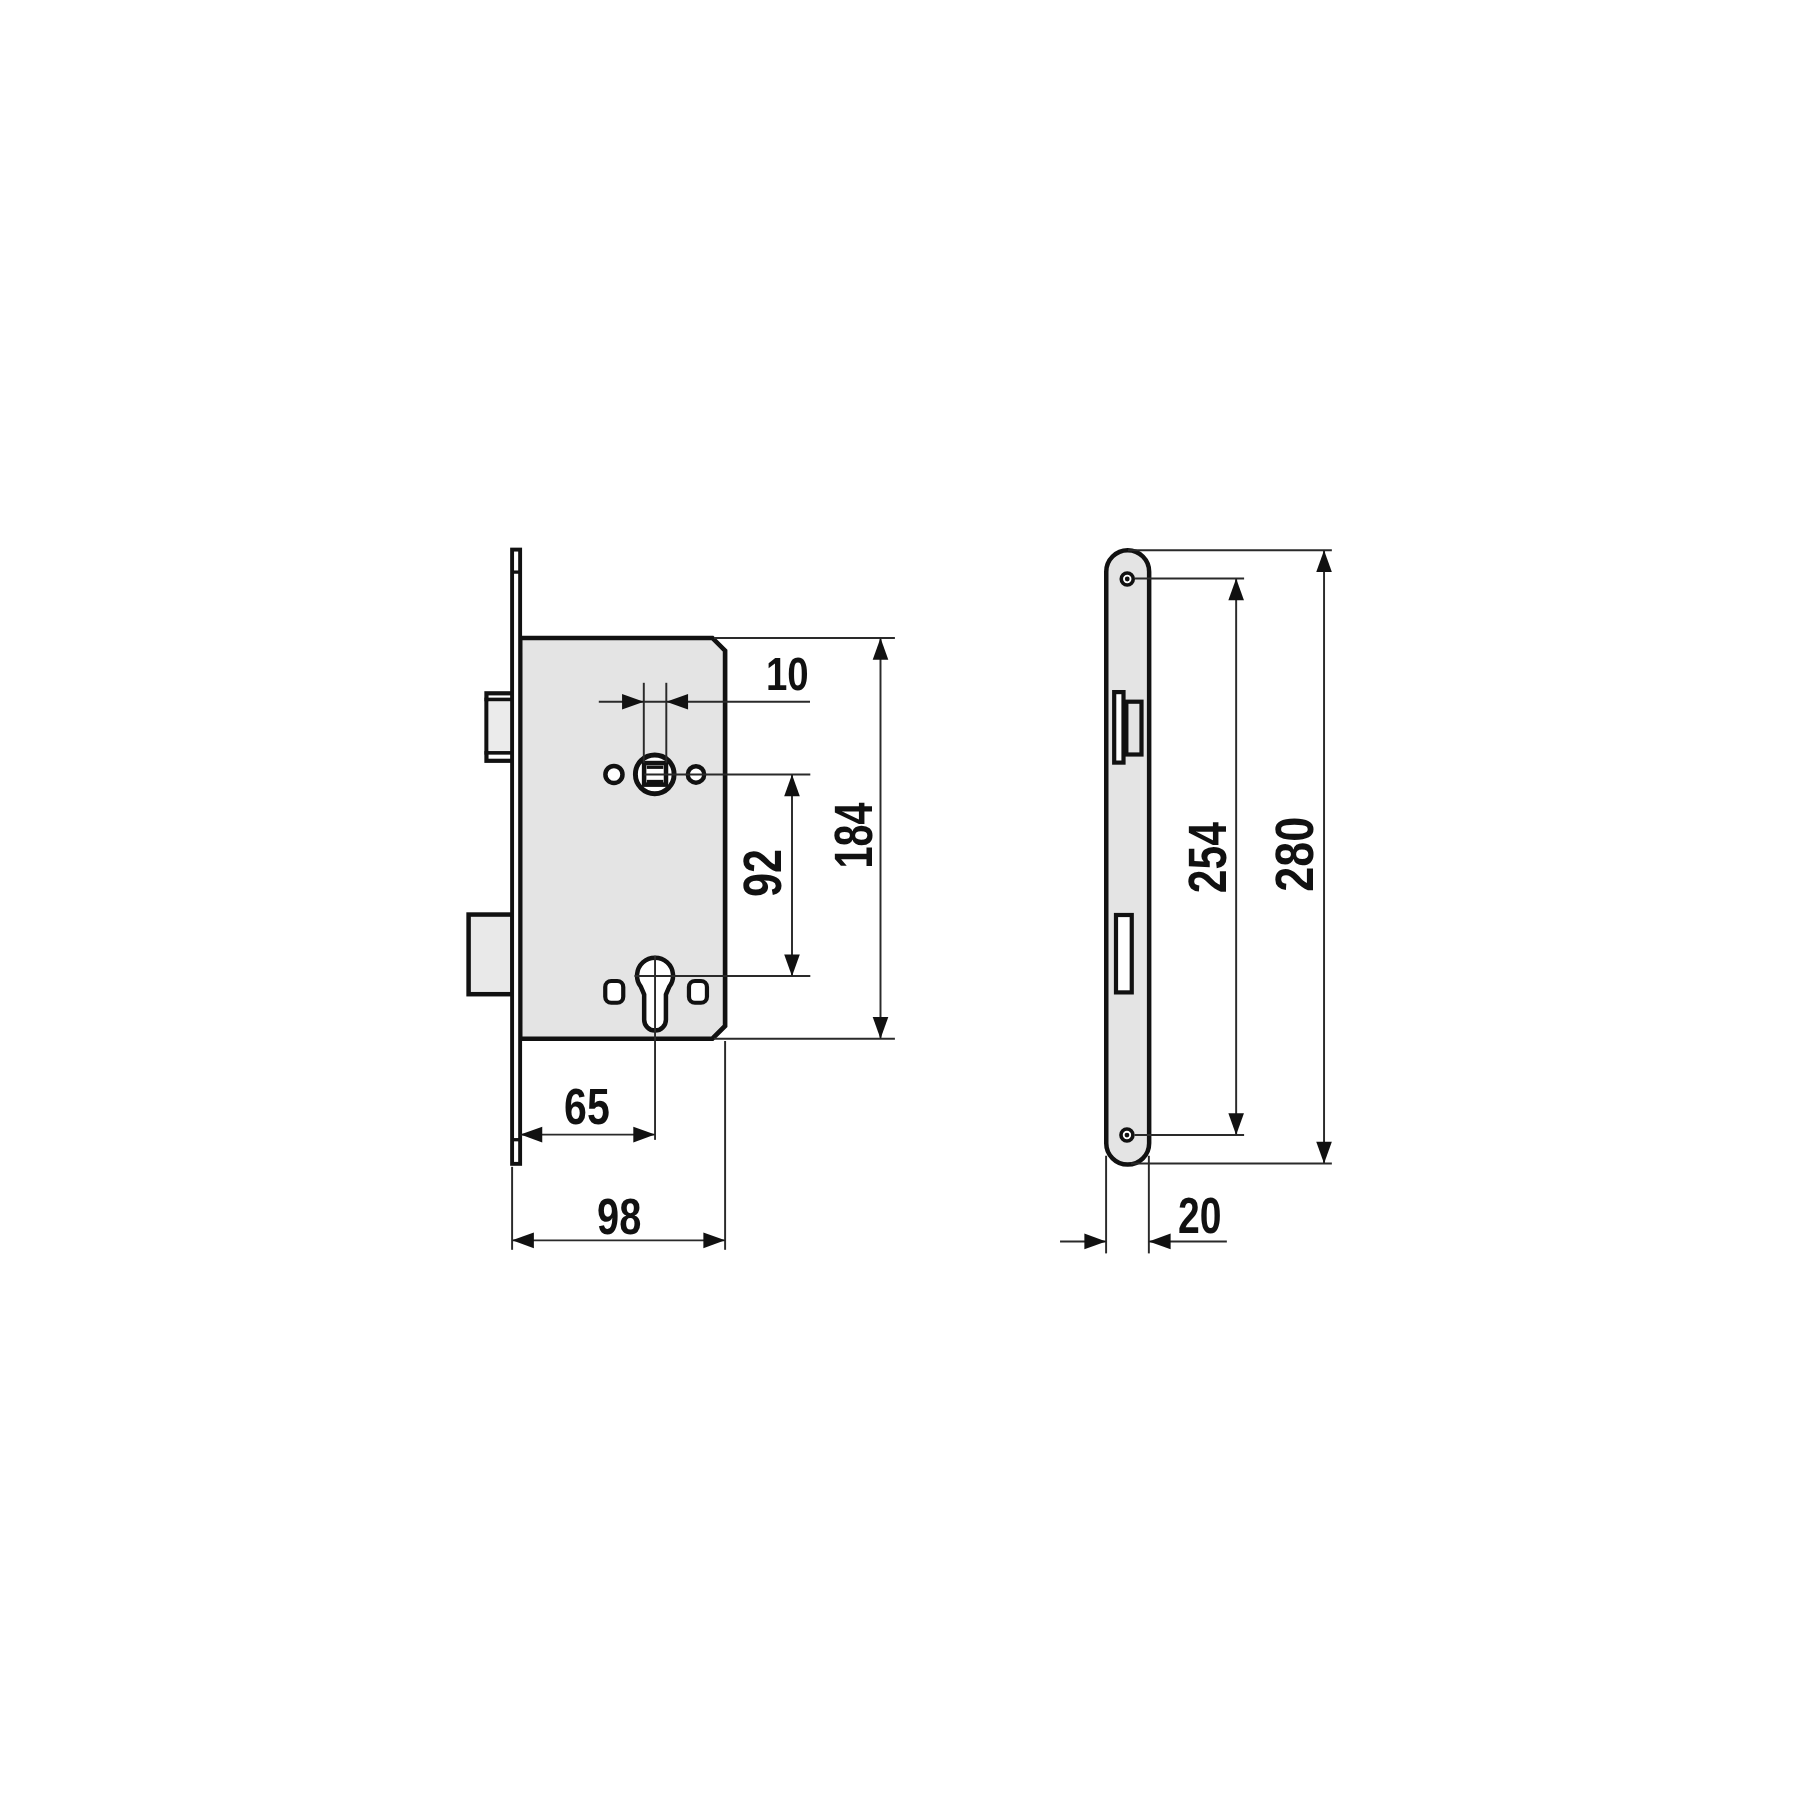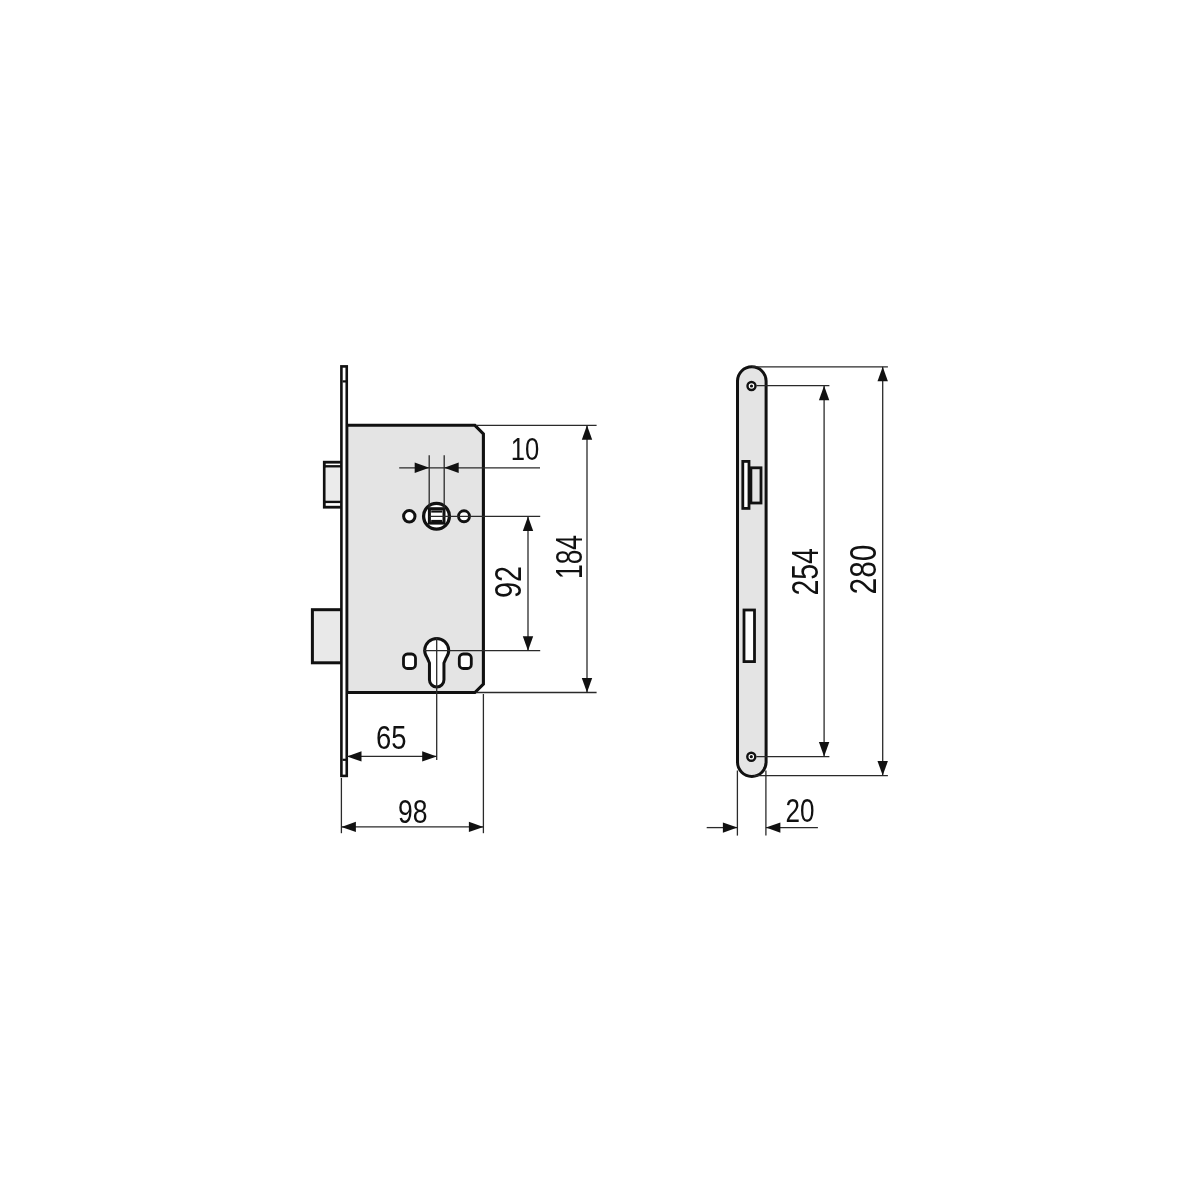--- a/index.html
+++ b/index.html
@@ -1,16 +1,16 @@
 <!DOCTYPE html>
 <html><head>
 <meta charset="utf-8">
 <style>
   html,body{margin:0;padding:0;background:#ffffff;}
-  .page{width:1200px;height:1200px;position:relative;background:#ffffff;}
+  .page{width:1200px;height:1200px;position:relative;background:#ffffff;font-weight:bold;}
   text{font-family:"Liberation Sans",sans-serif;fill:#111;}
 </style>
 </head>
 <body>
 <div class="page">
 <svg width="1200" height="1200" viewBox="0 0 1200 1200" xmlns="http://www.w3.org/2000/svg">
 
   <rect x="0" y="0" width="1200" height="1200" fill="#ffffff"></rect>
 
   <path d="M 346.75 425.3 L 474.9 425.3 L 483.4 433.8 L 483.4 684 L 474.9 692.5 L 346.75 692.5 Z" fill="#e4e4e4" stroke="#111" stroke-width="3.1"></path>

